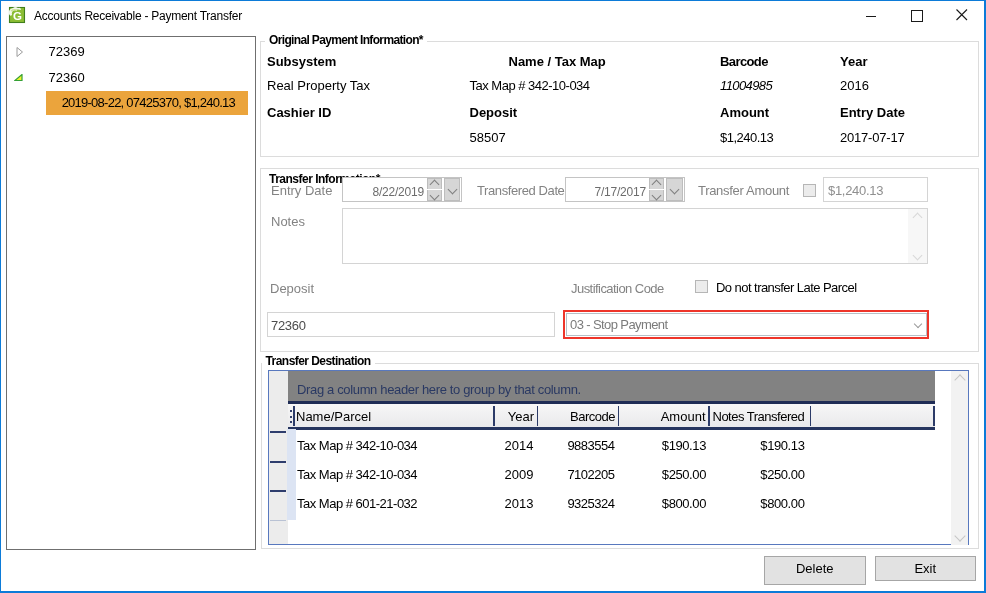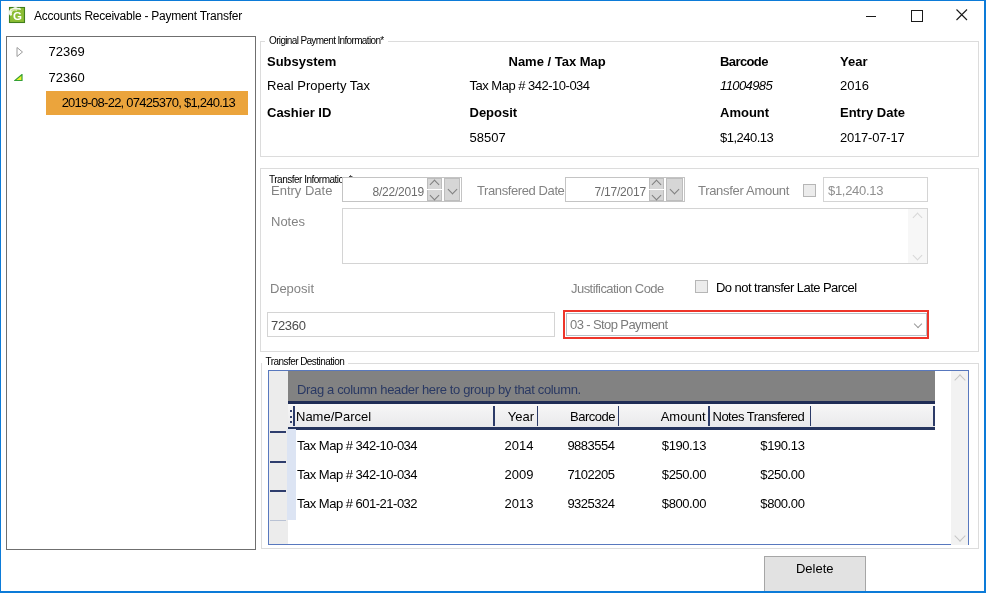--- a/index.html
+++ b/index.html
@@ -5,21 +5,21 @@
 html,body{margin:0;padding:0;}
 body{width:986px;height:593px;font-family:"Liberation Sans",sans-serif;}
 #win{position:relative;width:986px;height:593px;box-sizing:border-box;background:#fff;
   border-style:solid;border-color:#0c7bd8;border-width:1px 2px 2px 1px;overflow:hidden;}
 .t{position:absolute;font-size:13px;line-height:16px;white-space:nowrap;color:#000;}
 .b{font-weight:bold;}
 .g{color:#838383;}
 .r{text-align:right;}
 .box{position:absolute;box-sizing:border-box;background:#fff;border:1px solid #d4d4d4;}
 .gb{position:absolute;box-sizing:border-box;border:1px solid #dcdcdc;}
-.gbl{position:absolute;font-size:10px;line-height:13px;background:#fff;padding:0 4px;white-space:nowrap;}
+.gbl{position:absolute;font-size:12px;line-height:13px;background:#fff;padding:0 4px;white-space:nowrap;font-weight:bold;}
 .chev{position:absolute;box-sizing:border-box;border:solid #7f7f7f;border-width:0 1.5px 1.5px 0;}
 .cd{transform:rotate(45deg);}
 .cu{transform:rotate(225deg);}
 .cb{position:absolute;box-sizing:border-box;width:13px;height:13px;background:#ececec;border:1px solid #b6b6b6;}
 .sep{position:absolute;width:1.5px;background:#2c3b68;}
 .dash{position:absolute;width:16px;height:2px;background:#2e3d6d;}
 .btn{position:absolute;box-sizing:border-box;background:#e2e2e2;border:1px solid #a6a6a6;
   font-size:13px;text-align:center;color:#000;}
 </style>
 </head>
@@ -165,15 +165,16 @@
 <div class="t" style="left:296px;top:495px;letter-spacing:-0.5px;">Tax Map # 601-21-032</div>
 <div class="t r" style="right:450.5px;top:495px;">2013</div>
 <div class="t r" style="right:369.5px;top:495px;letter-spacing:-0.5px;">9325324</div>
 <div class="t r" style="right:278px;top:495px;letter-spacing:-0.4px;">$800.00</div>
 <div class="t r" style="right:179.5px;top:495px;letter-spacing:-0.4px;">$800.00</div>
 
 <div style="position:absolute;left:950px;top:370px;width:17px;height:174px;background:#f2f2f2;"></div>
 <div class="chev cu" style="left:954.5px;top:375px;width:8px;height:8px;border-color:#c6c6c6;"></div>
 <div class="chev cd" style="left:954.5px;top:530.5px;width:8px;height:8px;border-color:#c6c6c6;"></div>
 
-<div class="btn" style="left:763px;top:554.8px;width:101.5px;height:37px;line-height:23.5px;">Delete</div>
+<div class="btn" style="left:763px;top:554.8px;width:101.5px;height:29px;line-height:23.5px;">Delete</div>
+<div class="btn" style="left:873.5px;top:554.8px;width:101.5px;height:25.5px;line-height:23.5px;">Exit</div>
 
 </div>
 
 </body></html>

